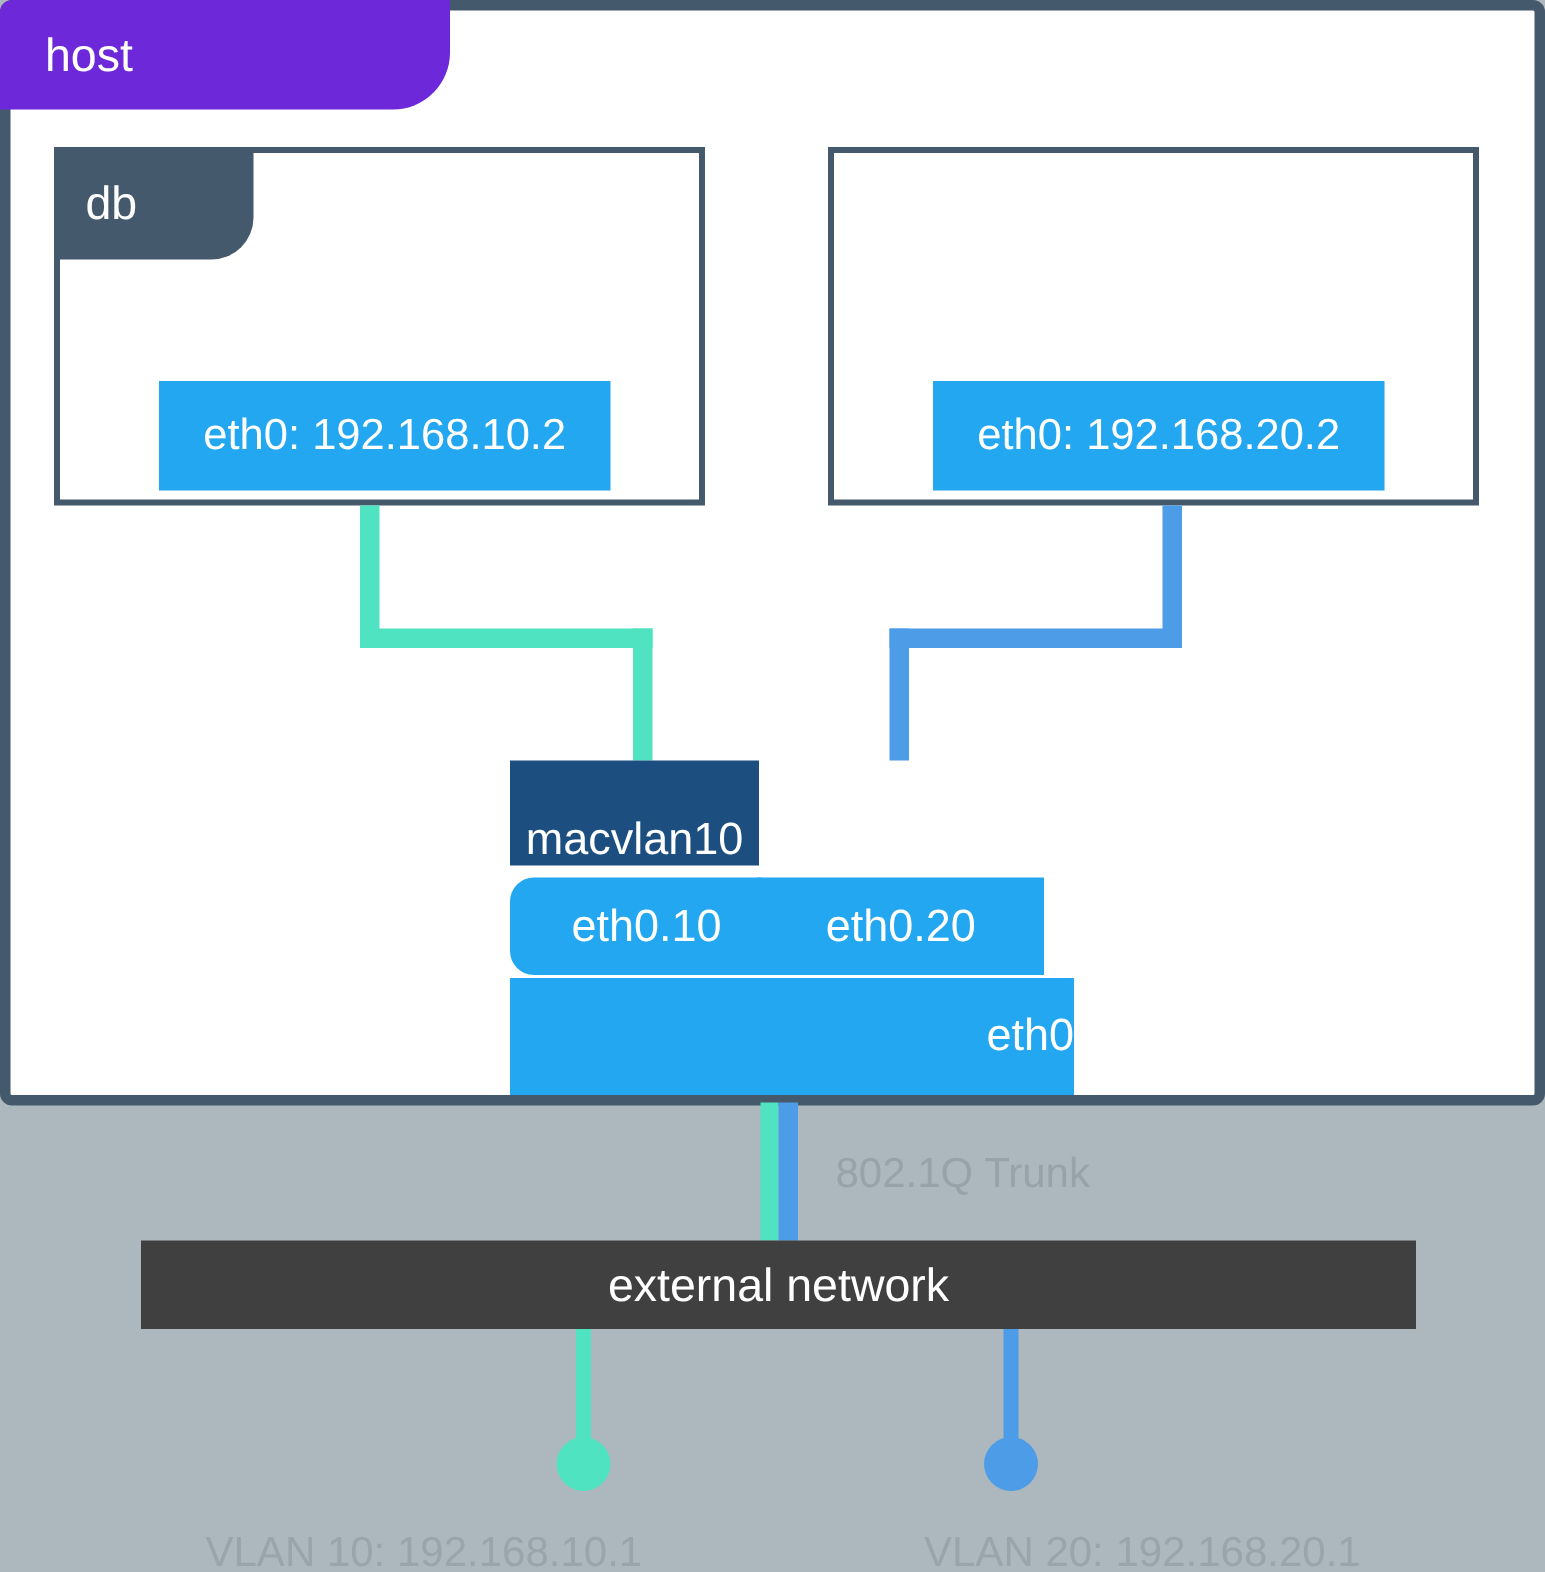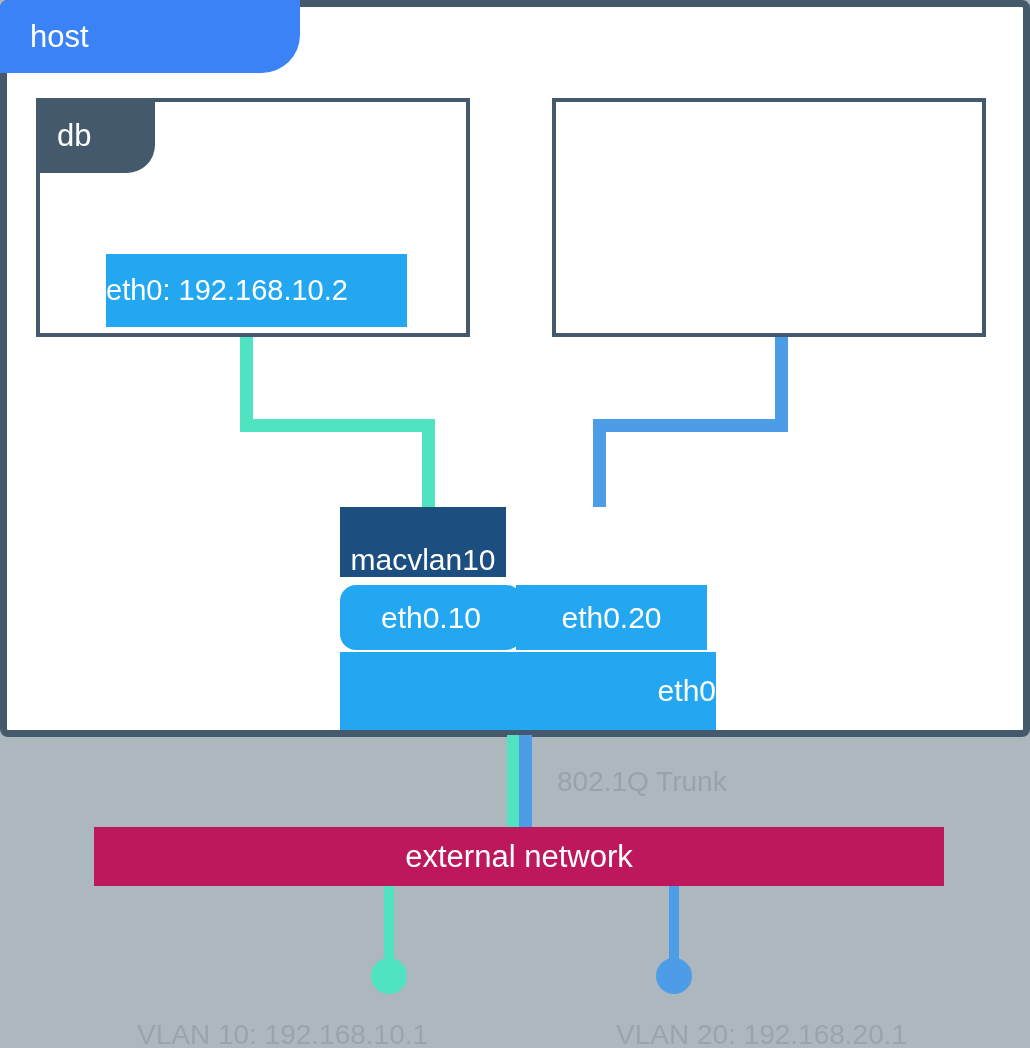--- a/index.html
+++ b/index.html
@@ -3,35 +3,35 @@
 <meta charset="utf-8">
 <style>
   html,body{margin:0;padding:0;background:#adb8be;}
   *{box-sizing:border-box;font-family:"Liberation Sans","DejaVu Sans",sans-serif;}
   .stage{position:relative;width:1030px;height:1048px;background:#adb8be;overflow:hidden;}
   .abs{position:absolute;}
 
   
   .host-box{left:0;top:0;width:1030px;height:737px;background:#ffffff;
             border:7px solid #44596c;border-radius:8px;}
-  .host-tab{left:0;top:0;width:300px;height:73px;background:#3b82f6;
+  .host-tab{left:0;top:0;width:300px;height:73px;background:#6d28d9;
             border-radius:8px 0 38px 0;display:flex;align-items:center;
             padding-left:30px;color:#fff;font-size:31px;}
 
   
   .cbox{background:#ffffff;border:4px solid #44596c;width:434px;height:239px;top:98px;}
   .db-box{left:36px;}
   .web-box{left:552px;}
   .ctab{top:98px;height:75px;background:#44596c;border-radius:0 0 28px 0;
         display:flex;align-items:center;padding-left:21px;color:#fff;font-size:31px;}
-  .db-tab{left:36px;width:119px;}
+  .db-tab{left:36px;width:133px;}
   .web-tab{left:552px;width:121px;}
 
   .ipbox{top:254px;width:301px;height:73px;background:#22a7f0;color:#fff;
-         display:flex;align-items:center;font-size:29px;}
+         display:flex;align-items:center;justify-content:center;font-size:29px;}
   .db-ip{left:106px;}
   .web-ip{left:622px;}
 
   
   .seg{position:absolute;}
   .green{background:#50e3c2;}
   .blue{background:#4d9ce8;}
   .g-v1{left:240px;top:337px;width:13px;height:95px;}
   .g-h {left:240px;top:419px;width:195px;height:13px;}
   .g-v2{left:422px;top:419px;width:13px;height:88px;}
@@ -40,30 +40,30 @@
   .b-v2{left:593px;top:419px;width:13px;height:88px;}
 
   
   .navybox{background:#1c4e80;color:#fff;display:flex;align-items:flex-end;
            justify-content:center;font-size:30px;}
   .bluebox{background:#22a7f0;color:#fff;display:flex;align-items:center;
            justify-content:center;font-size:30px;}
   .mv10{left:340px;top:507px;width:166px;height:70px;}
   .mv20{left:516px;top:507px;width:168px;height:70px;}
   .sub10{left:340px;top:585px;width:182px;height:65px;border-radius:16px;}
-  .sub20{left:516px;top:585px;width:191px;height:65px;}
+  .sub20{left:505px;top:585px;width:191px;height:65px;}
   .eth0{left:340px;top:652px;width:376px;height:78px;justify-content:flex-end;}
 
   
   .trunk-g{left:507px;top:735px;width:12px;height:92px;}
   .trunk-b{left:519px;top:735px;width:13px;height:92px;}
   .trunk-label{left:557px;top:766px;font-size:28px;color:#98a2a9;white-space:nowrap;}
 
   
-  .ext-bar{left:94px;top:827px;width:850px;height:59px;background:#be185d;color:#fff;
+  .ext-bar{left:94px;top:827px;width:850px;height:59px;background:#404040;color:#fff;
            display:flex;align-items:center;justify-content:center;font-size:31px;}
 
   
   .drop-g-line{left:384px;top:886px;width:10px;height:76px;}
   .drop-b-line{left:669px;top:886px;width:10px;height:76px;}
   .dot{width:36px;height:36px;border-radius:50%;}
   .dot-g{left:371px;top:958px;}
   .dot-b{left:656px;top:958px;}
   .vlan-label{top:1021px;font-size:28px;color:#9aa4ab;white-space:nowrap;line-height:1;}
   .vlan10-label{left:137px;}
@@ -81,20 +81,23 @@
 
   <div class="abs cbox db-box"></div>
   <div class="abs ctab db-tab">
     <span>db</span>
   </div>
   <div class="abs ipbox db-ip">
     <span>eth0: 192.168.10.2</span>
   </div>
 
   <div class="abs cbox web-box"></div>
+  <div class="abs ipbox web-ip">
+    <span>eth0: 192.168.20.2</span>
+  </div>
 
   <div class="seg green g-v1"></div>
   <div class="seg green g-h"></div>
   <div class="seg green g-v2"></div>
 
   <div class="seg blue b-v1"></div>
   <div class="seg blue b-h"></div>
   <div class="seg blue b-v2"></div>
 
   <div class="abs navybox mv10">

